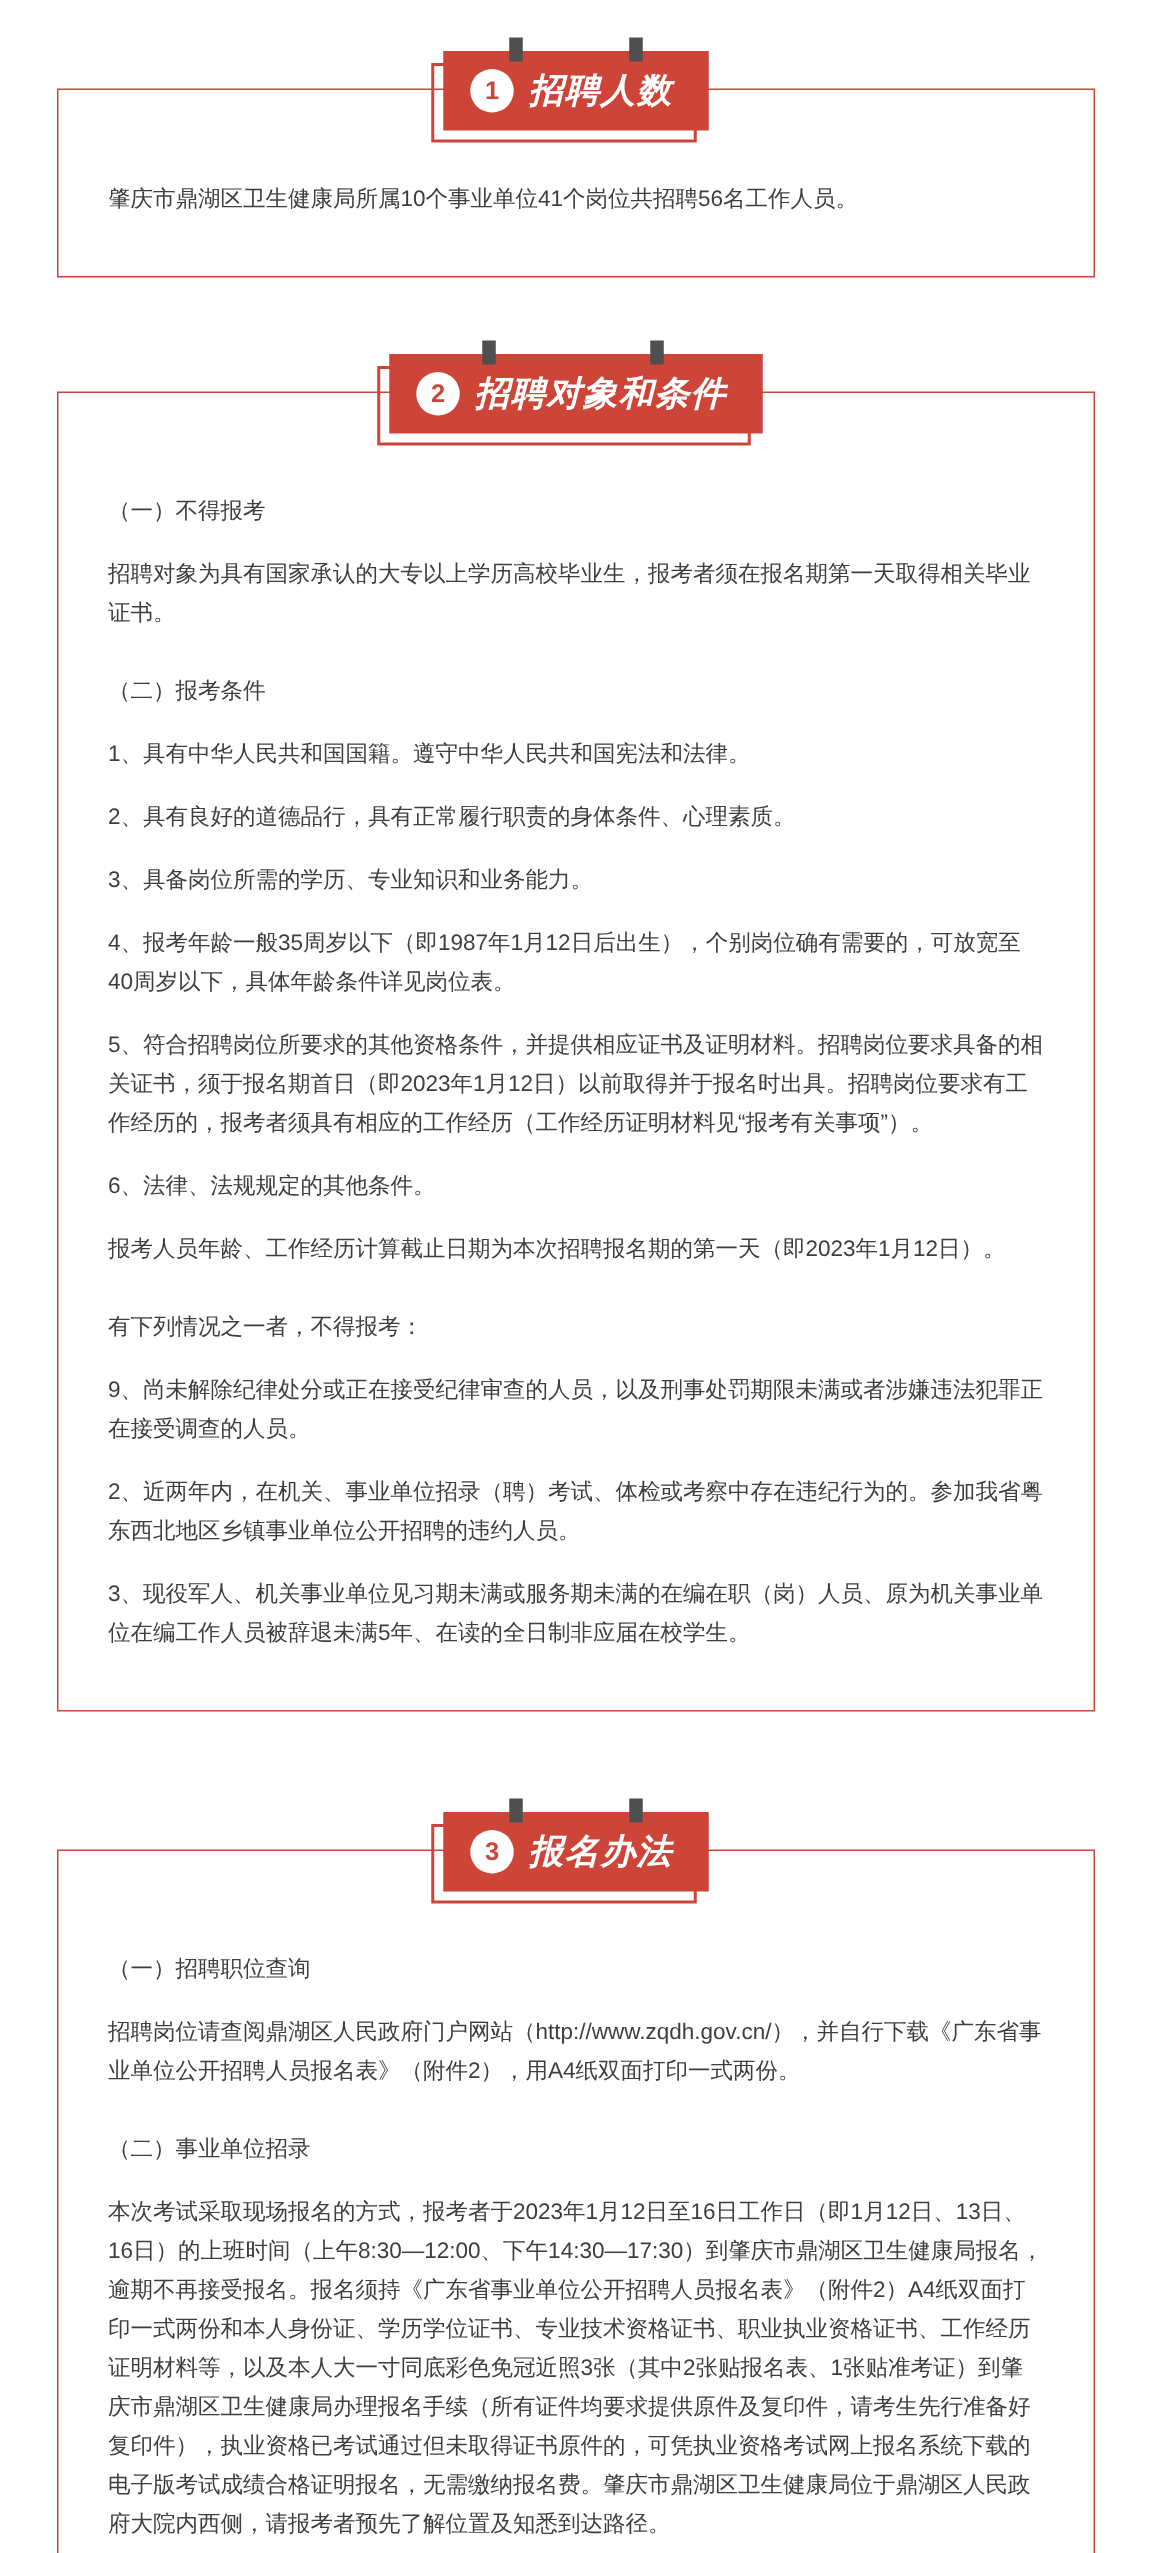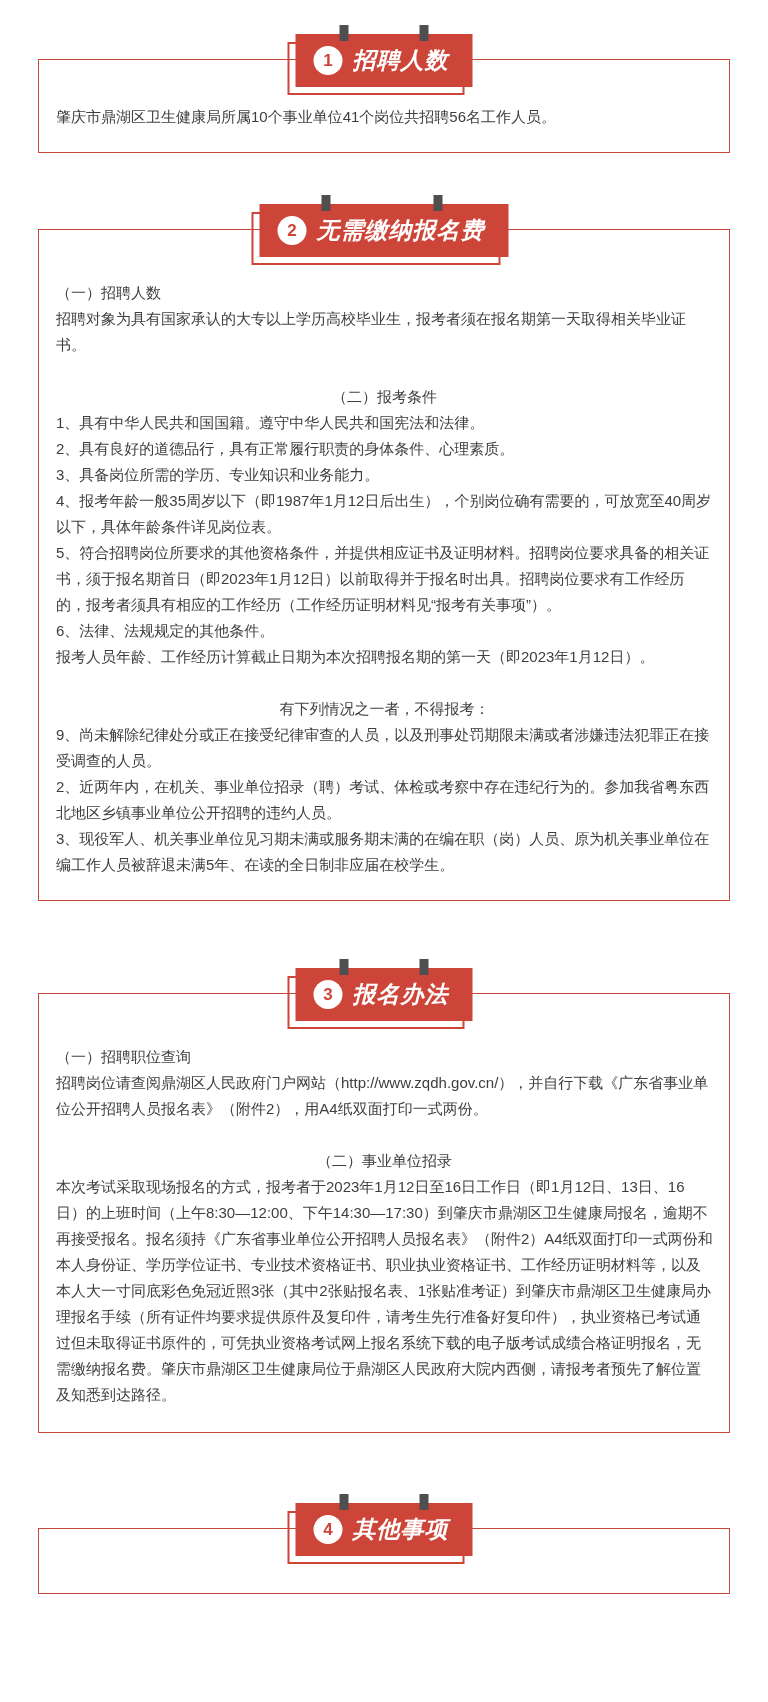--- a/index.html
+++ b/index.html
@@ -73,22 +73,22 @@
   .box{
     border:1px solid var(--border-red);
     background:#ffffff;
     font-size:15px;
     line-height:26px;
   }
   .s1 .box{padding:44px 16px 22px 17px;}
   .s2 .box{padding:50px 16px 22px 17px;}
   .s3 .box{padding:50px 16px 24px 17px;}
   .s4 .box{padding:38px 16px 26px 17px;line-height:30px;}
-  .para{margin:0;}
-  .para.gap{margin-top:26px;text-align:center;}
+  .para{margin:16px;}
+  .para.gap{margin-top:26px;}
 </style>
 </head>
 <body>
 
 <div class="page">
   <div class="section s1">
     <div class="ribbon">
       <span class="pin p1"></span>
       <span class="pin p2"></span>
       <span class="num">1</span>
@@ -97,24 +97,24 @@
     <div class="box">
         <p class="para">肇庆市鼎湖区卫生健康局所属10个事业单位41个岗位共招聘56名工作人员。</p>
       </div>
   </div>
 
   <div class="section s2">
     <div class="ribbon">
       <span class="pin p1"></span>
       <span class="pin p2"></span>
       <span class="num">2</span>
-      <span class="ribbon-title">无需缴纳报名费</span>
+      <span class="ribbon-title">招聘对象和条件</span>
     </div>
     <div class="box">
-        <p class="para">（一）招聘人数</p>
+        <p class="para">（一）不得报考</p>
         <p class="para">招聘对象为具有国家承认的大专以上学历高校毕业生，报考者须在报名期第一天取得相关毕业证书。</p>
         <p class="para gap">（二）报考条件</p>
         <p class="para">1、具有中华人民共和国国籍。遵守中华人民共和国宪法和法律。</p>
         <p class="para">2、具有良好的道德品行，具有正常履行职责的身体条件、心理素质。</p>
         <p class="para">3、具备岗位所需的学历、专业知识和业务能力。</p>
         <p class="para">4、报考年龄一般35周岁以下（即1987年1月12日后出生），个别岗位确有需要的，可放宽至40周岁以下，具体年龄条件详见岗位表。</p>
         <p class="para">5、符合招聘岗位所要求的其他资格条件，并提供相应证书及证明材料。招聘岗位要求具备的相关证书，须于报名期首日（即2023年1月12日）以前取得并于报名时出具。招聘岗位要求有工作经历的，报考者须具有相应的工作经历（工作经历证明材料见“报考有关事项”）。</p>
         <p class="para">6、法律、法规规定的其他条件。</p>
         <p class="para">报考人员年龄、工作经历计算截止日期为本次招聘报名期的第一天（即2023年1月12日）。</p>
         <p class="para gap">有下列情况之一者，不得报考：</p>

